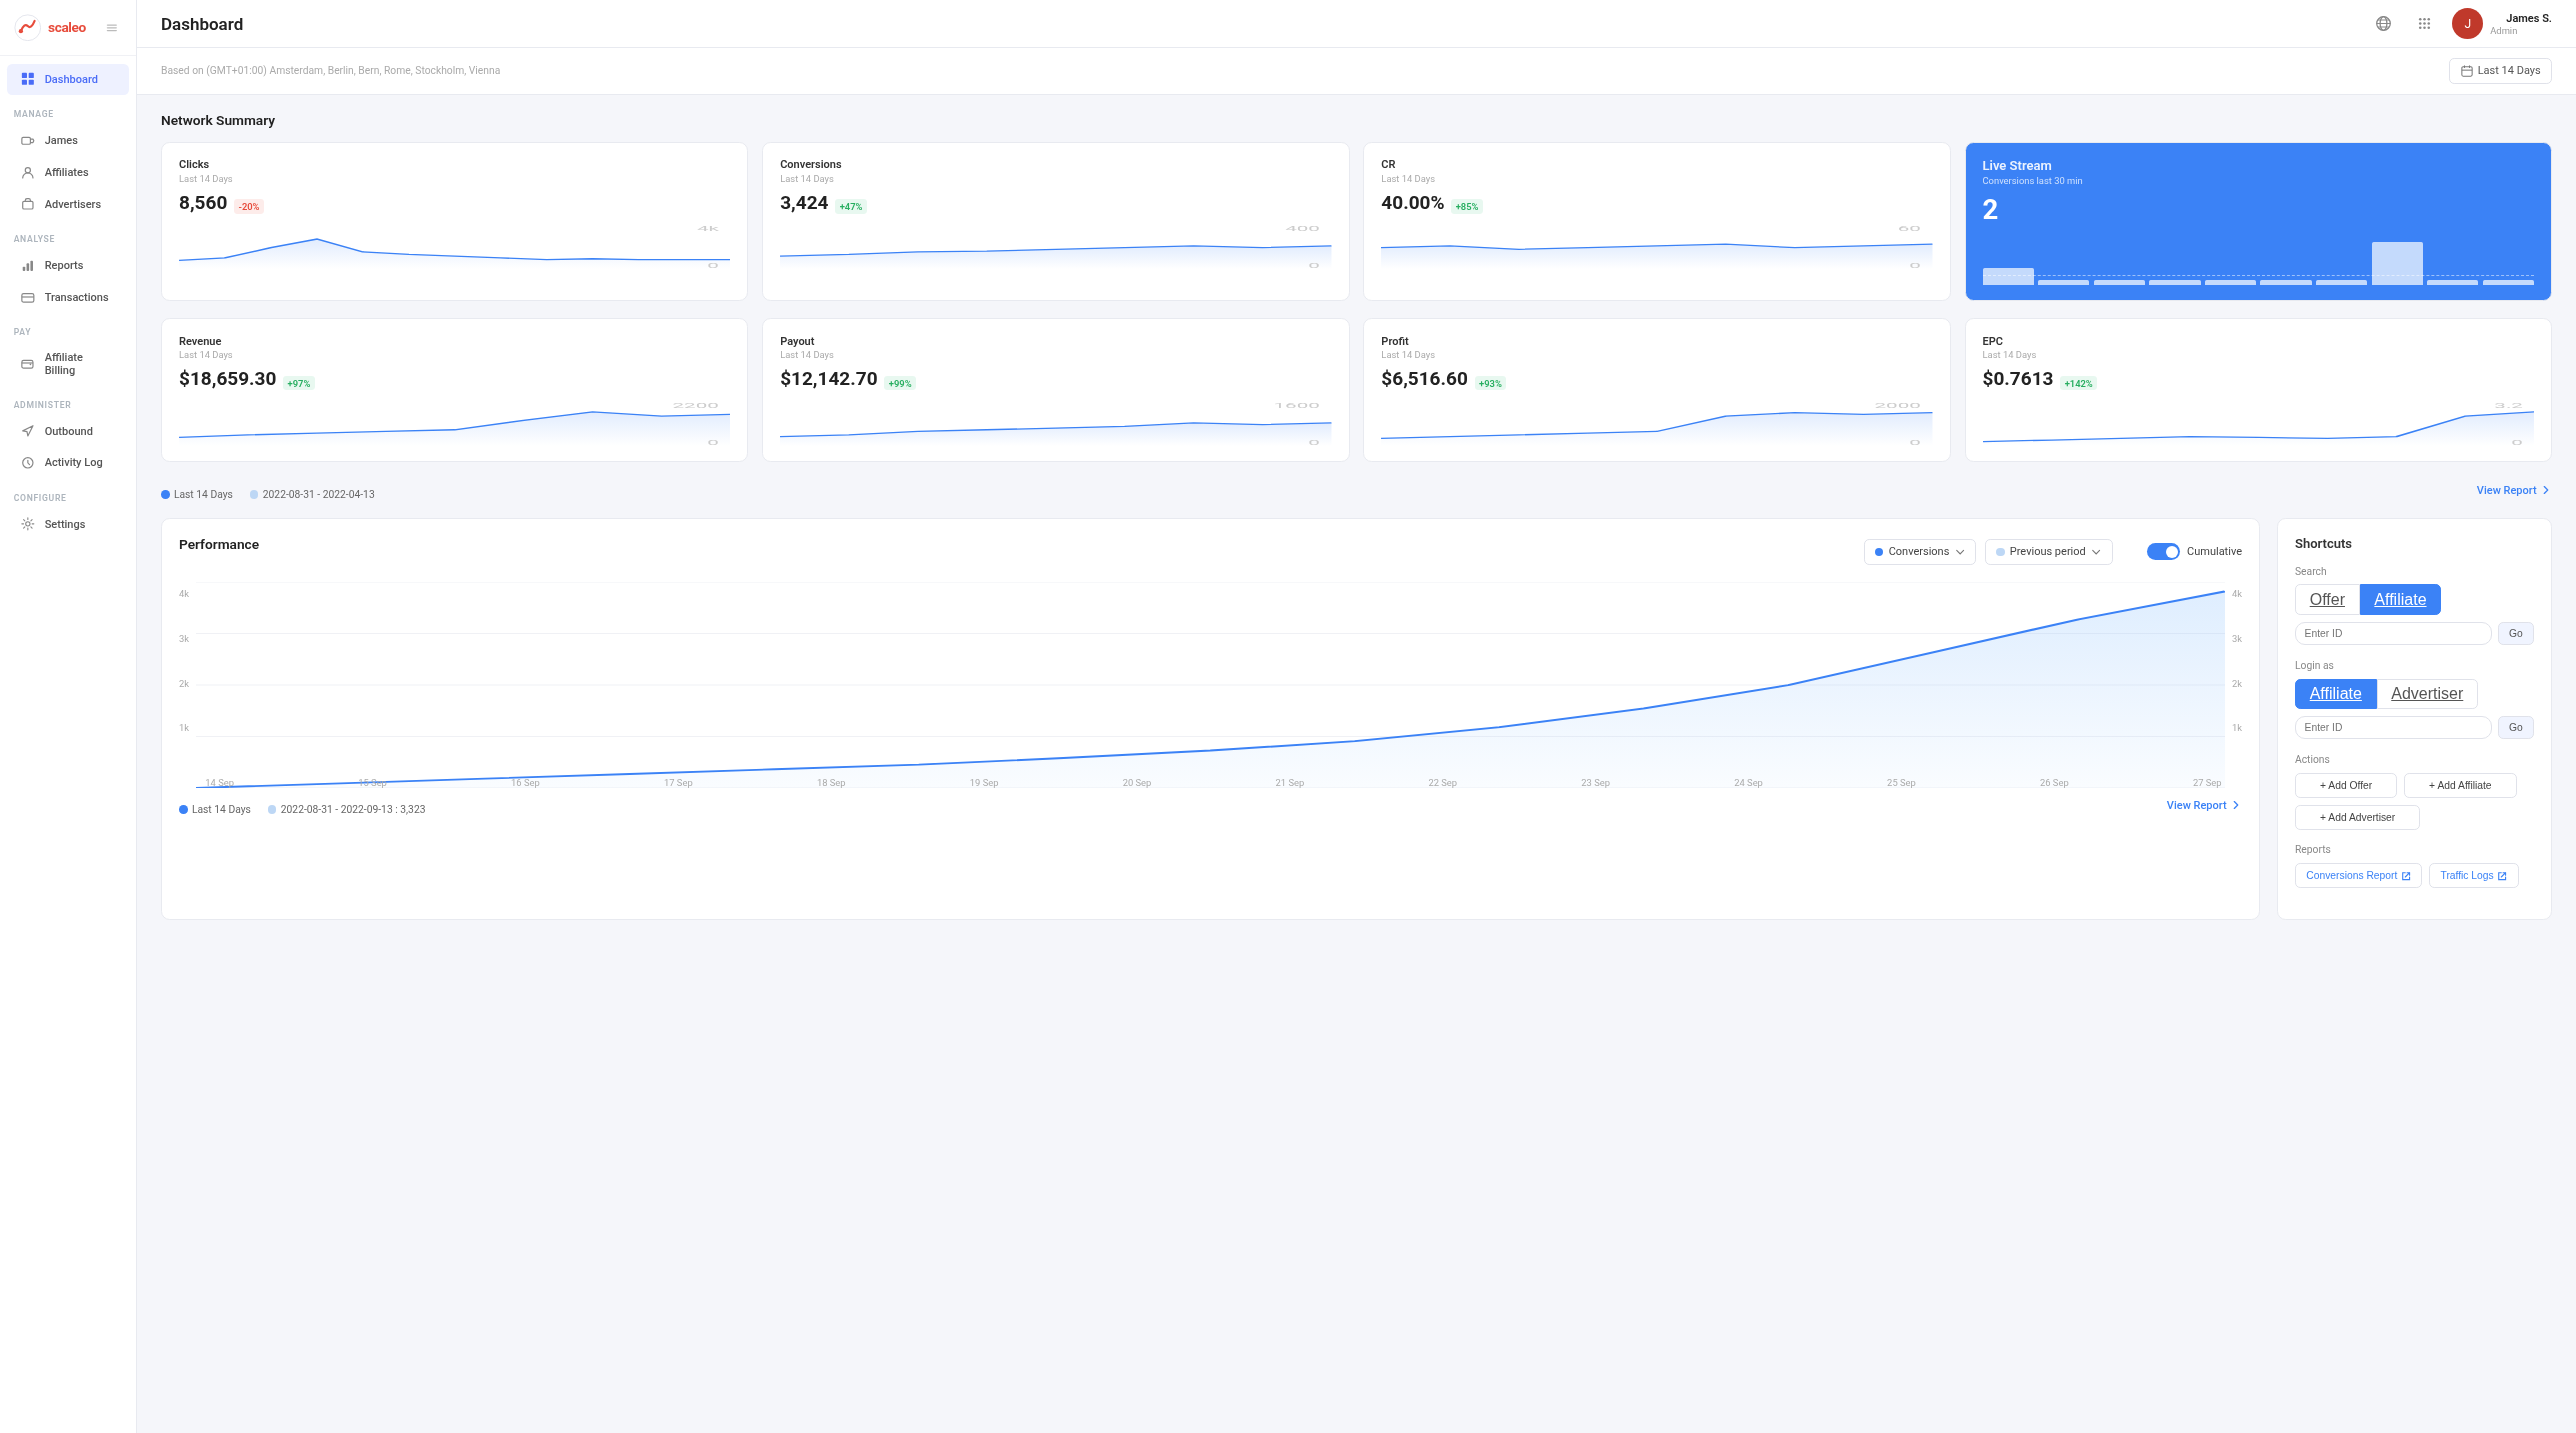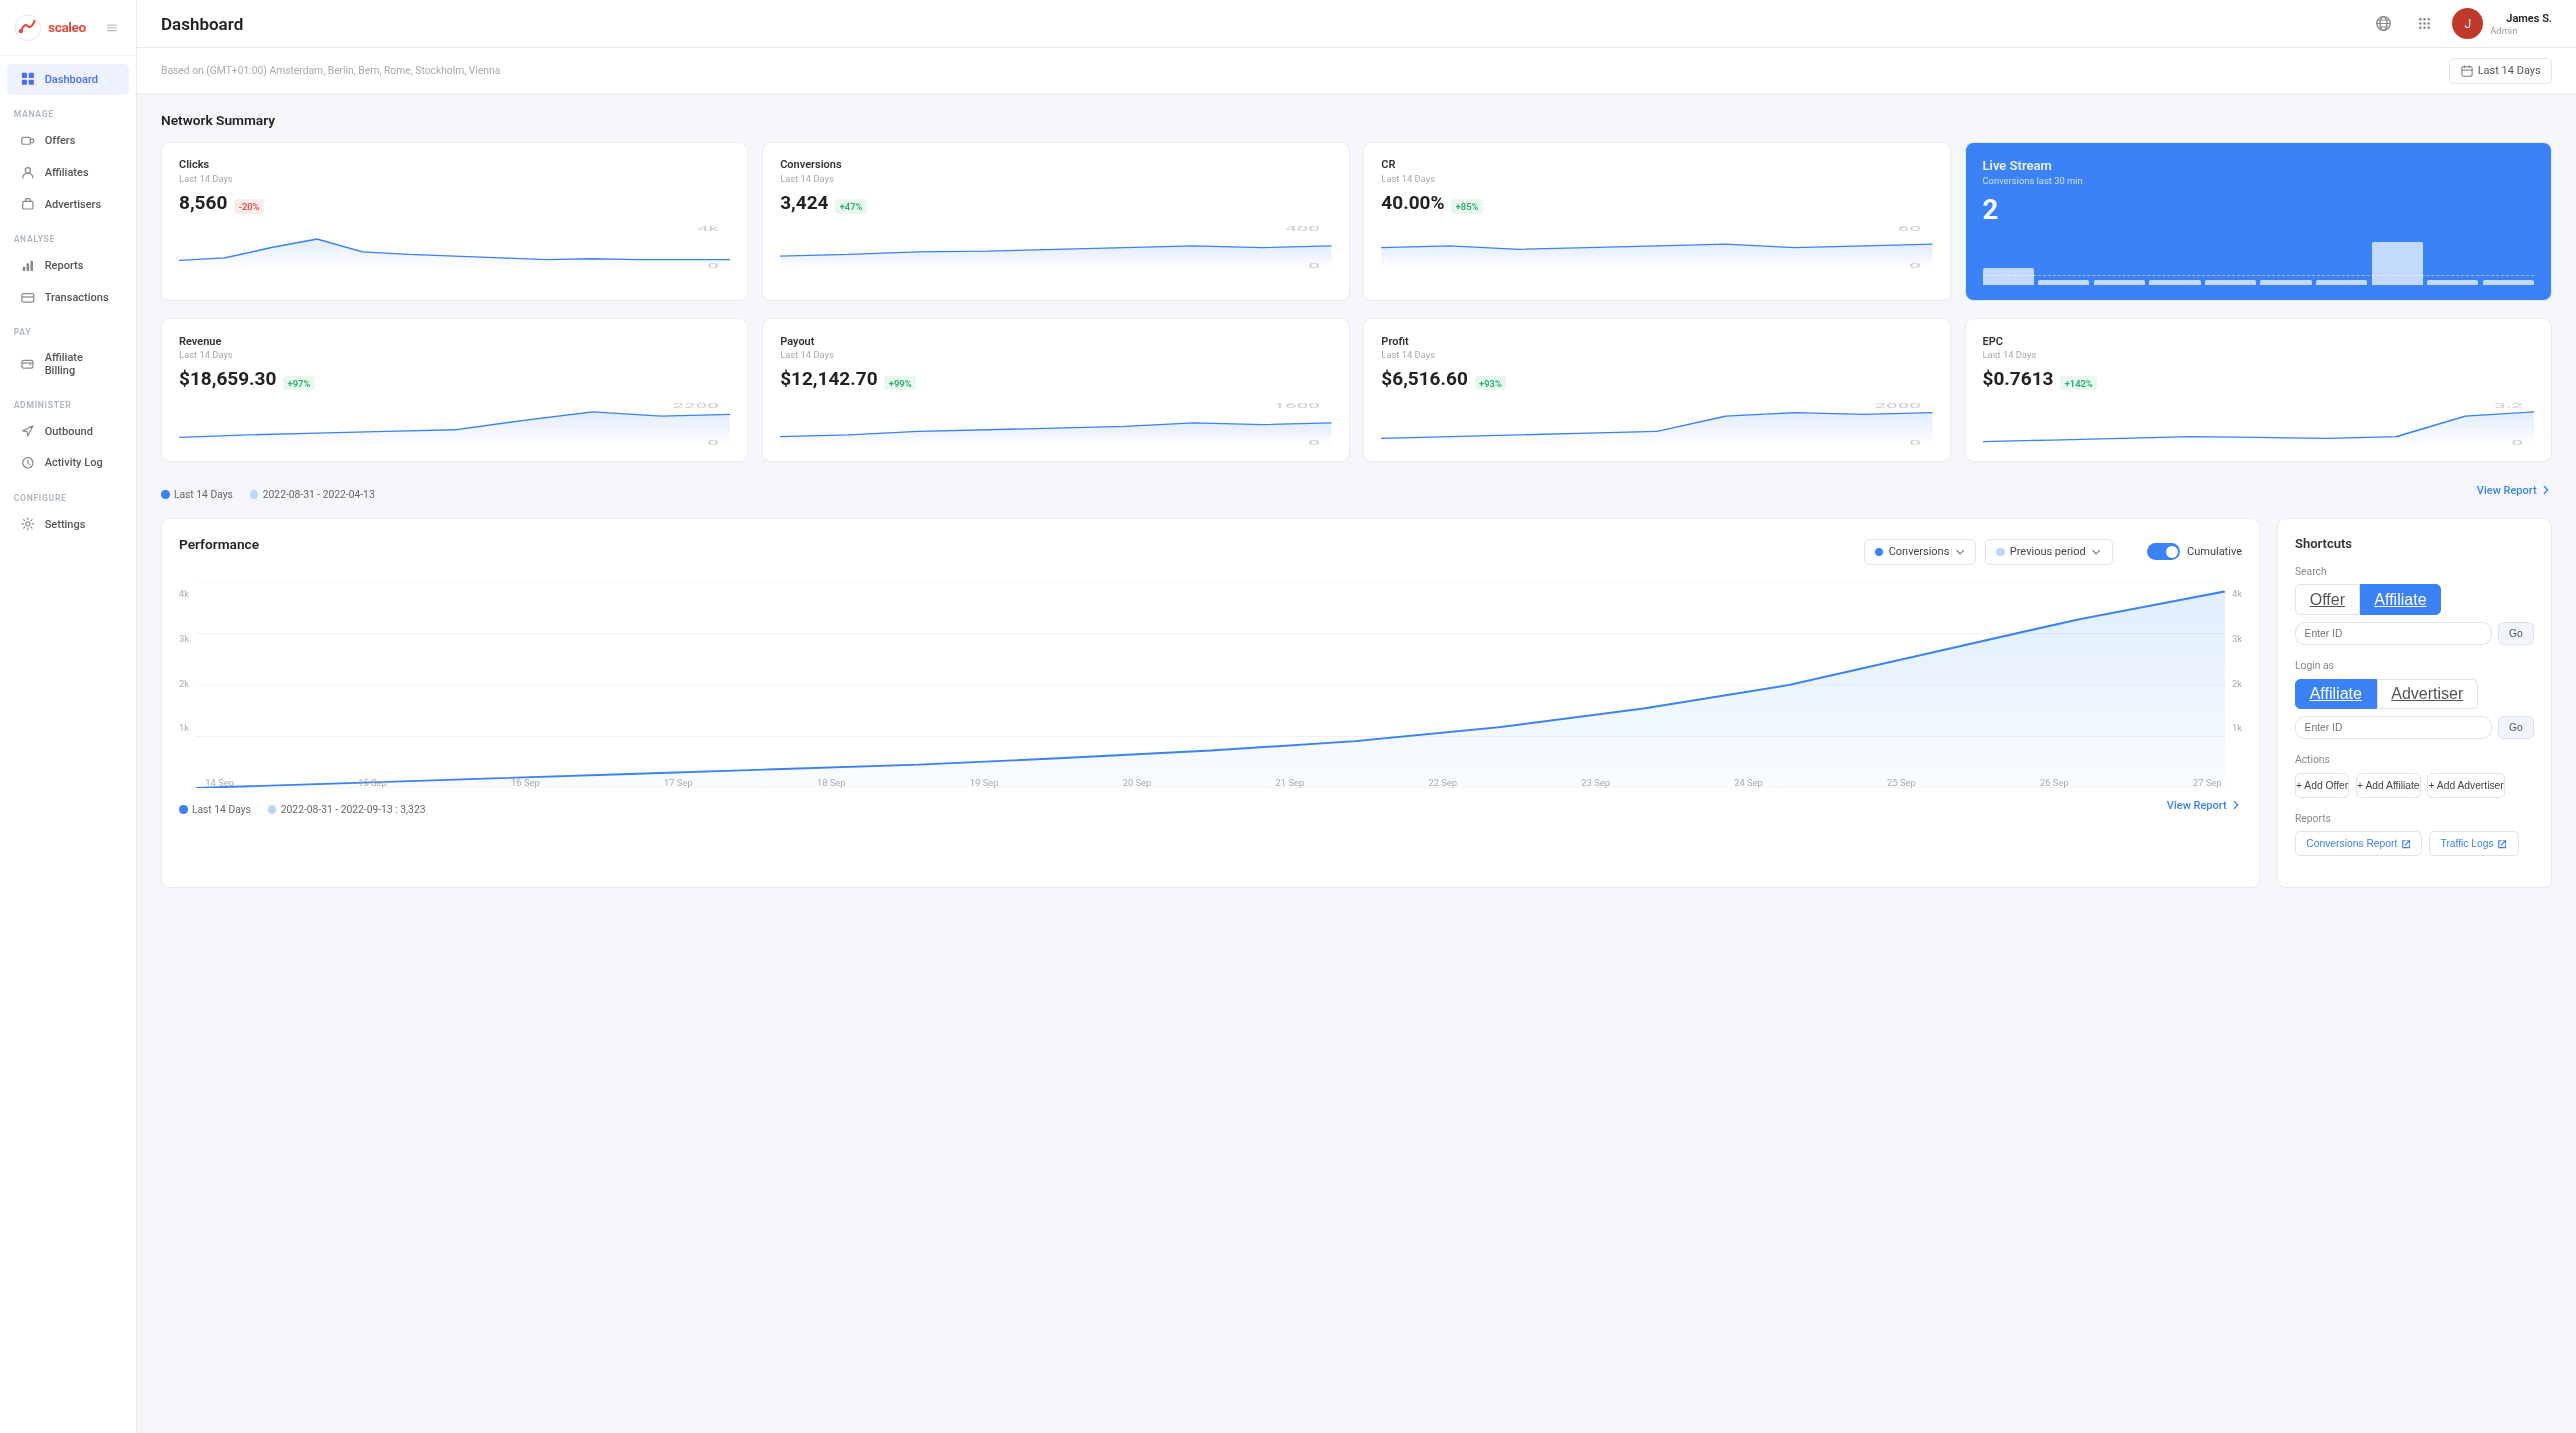--- a/index.html
+++ b/index.html
@@ -81,21 +81,21 @@
     .shortcut-label { font-size: 10.3px; color: #888; margin-bottom: 6.9px; }
     .tab-group { display: flex; gap: 0; margin-bottom: 6.9px; }
     .tab-btn { padding: 5.2px 13.7px; font-size: 16px; border: 0.9px solid #e0e2ea; background: #fff; cursor: pointer; color: #555; font-weight: 500; text-decoration: underline; }
     .tab-btn:first-child { border-radius: 5.2px 0 0 5.2px; }
     .tab-btn:last-child { border-radius: 0 5.2px 5.2px 0; }
     .tab-btn.active { background: #3b82f6; color: white; border-color: #3b82f6; }
     .search-row { display: flex; gap: 5.2px; }
     .search-input { flex: 1; border: 0.9px solid #e0e2ea; border-radius: 10px; padding: 5.2px 8.6px; font-size: 10.3px; color: #555; outline: none; }
     .go-btn { background: #f0f4ff; border: 0.9px solid #e0e2ea; border-radius: 5.2px; padding: 5.2px 10.3px; font-size: 10.3px; color: #555; cursor: pointer; }
     .action-btns { display: flex; gap: 6.9px; flex-wrap: wrap; }
-    .action-btn { display: flex; align-items: center; gap: 3.4px; padding: 6px 0; border-radius: 5.2px; font-size: 10.3px; font-weight: 500; cursor: pointer; border: 0.9px solid #e0e2ea; background: #fff; color: #444; }
+    .action-btn { display: flex; align-items: center; gap: 3.4px; padding: 6px 24px; border-radius: 5.2px; font-size: 10.3px; font-weight: 500; cursor: pointer; border: 0.9px solid #e0e2ea; background: #fff; color: #444; }
     .report-btns { display: flex; gap: 6.9px; flex-wrap: wrap; }
     .report-btn { display: flex; align-items: center; gap: 3.4px; padding: 6px 10.3px; border-radius: 5.2px; font-size: 10.3px; cursor: pointer; border: 0.9px solid #e0e2ea; background: #fff; color: #3b82f6; font-weight: 500; }
 
     .x-axis { display: flex; justify-content: space-between; font-size: 9.4px; color: #aaa; margin-top: 5.2px; padding: 0 3.4px; }
     .view-report-link { display: flex; align-items: center; gap: 3.4px; color: #3b82f6; font-size: 11px; font-weight: 500; cursor: pointer; }
 
     
     .sparkline-svg { width: 100%; height: 47px; }
 
     
@@ -136,21 +136,21 @@
 
     <div class="sidebar-section-label">MANAGE</div>
 
     <div class="sidebar-item">
       <div class="sidebar-icon">
         <svg width="13.7" height="13.7" viewBox="0 0 16 16" fill="none">
             <rect x="1" y="4" width="10" height="8" rx="1.5" stroke="#888" stroke-width="1.4"></rect>
             <path d="M11 6h3l1 2-1 2h-3" stroke="#888" stroke-width="1.4" stroke-linejoin="round"></path>
           </svg>
       </div>
-      <span>Offers</span>
+      <span>James</span>
     </div>
 
     <div class="sidebar-item">
       <div class="sidebar-icon">
         <svg width="13.7" height="13.7" viewBox="0 0 16 16" fill="none">
             <circle cx="8" cy="5" r="3" stroke="#888" stroke-width="1.4"></circle>
             <path d="M2 14c0-3.3 2.7-6 6-6s6 2.7 6 6" stroke="#888" stroke-width="1.4" stroke-linecap="round"></path>
           </svg>
       </div>
       <span>Affiliates</span>

